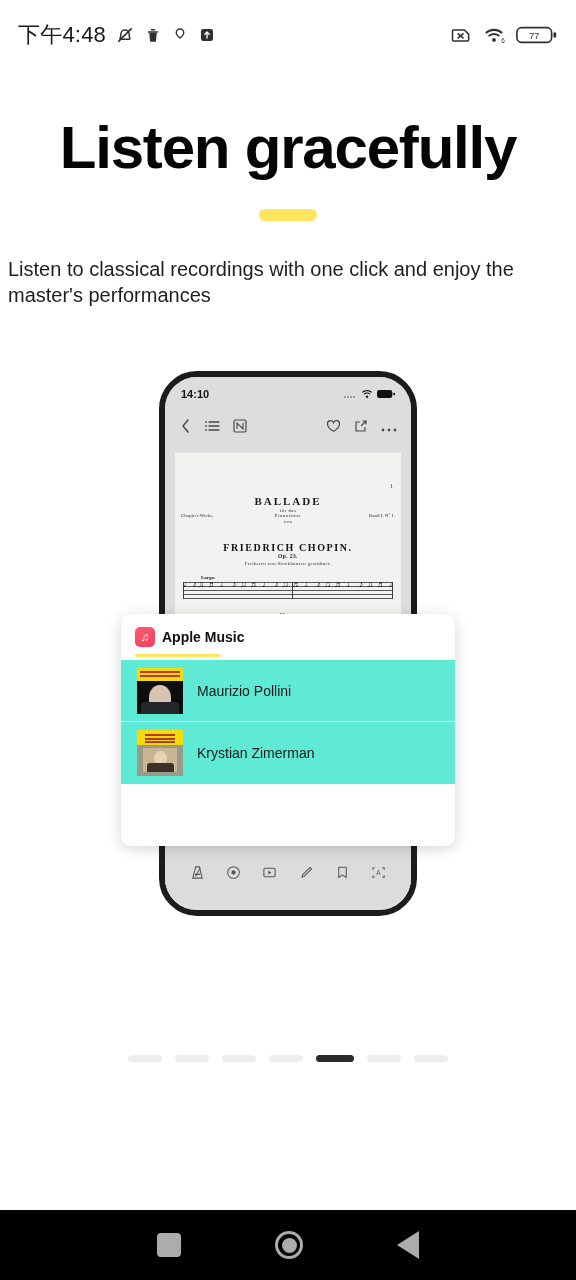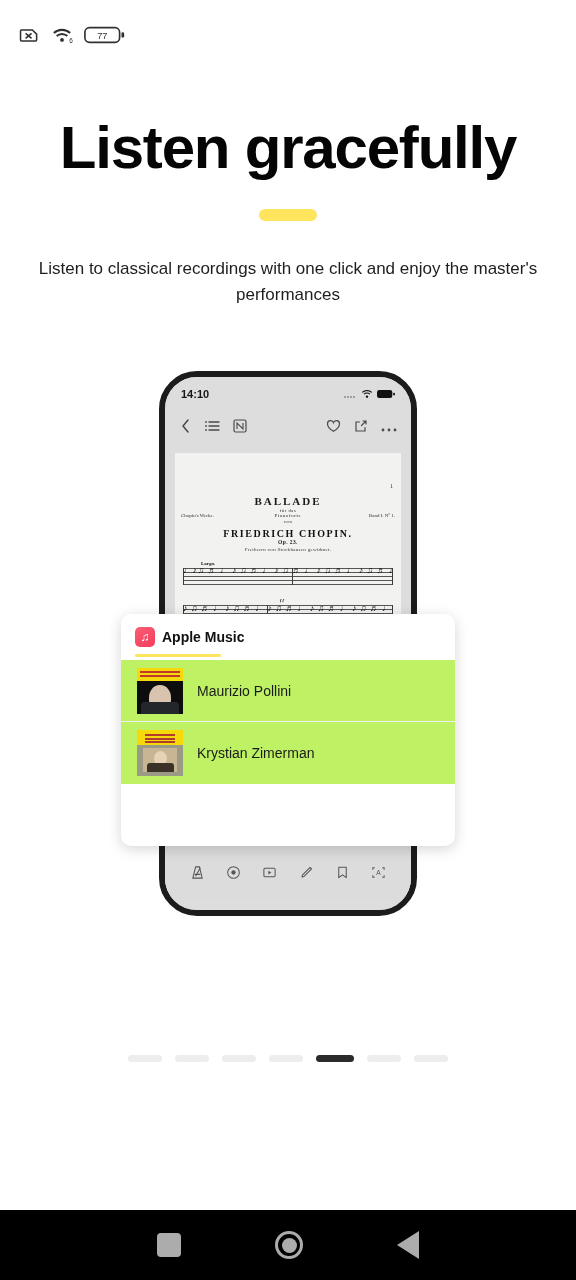--- a/index.html
+++ b/index.html
@@ -29,21 +29,21 @@
     font-size: 60px; font-weight: bold; color: #050505;
     letter-spacing: -1.2px; line-height: 70px;
   }
   .accent-bar {
     position: absolute; top: 209px; left: 259px;
     width: 58px; height: 12px; border-radius: 6px;
     background: #ffe45e;
   }
   .subtitle {
     position: absolute; top: 256px; left: 8px; width: 560px;
-    text-align: center; font-size: 17px; color: #1e1e1e;
+    font-size: 20px; color: #1e1e1e;
     line-height: 26px;
   }
 
   
   .phone {
     position: absolute; left: 159px; top: 371px;
     width: 258px; height: 545px;
     border: 6px solid #1c1c1c;
     border-radius: 38px;
     background: #dcdcdc;
@@ -67,21 +67,21 @@
   .score {
     position: absolute; top: 76px; left: 10px; right: 10px; bottom: 74px;
     background: #f2f2f0; overflow: hidden;
   }
   .score-head { text-align: center; padding-top: 42px; position: relative; }
   .sc-title { font-family: "Liberation Serif", serif; font-weight: bold;
     font-size: 11px; letter-spacing: 2px; color: #1a1a1a; }
   .sc-sub1 { font-family: "Liberation Serif", serif; font-size: 4.5px; color: #222; letter-spacing: .6px; margin-top:1px;}
   .sc-sub2 { font-family: "Liberation Serif", serif; font-size: 5px; color: #222; letter-spacing:.6px;}
   .sc-composer { font-family: "Liberation Serif", serif; font-weight: bold;
-    font-size: 10px; letter-spacing: 1.6px; color: #111; margin-top: 4px; }
+    font-size: 10px; letter-spacing: 1.6px; color: #111; margin-top: 18px; }
   .sc-op { font-family: "Liberation Serif", serif; font-weight: bold; font-size: 5.5px; color: #222; letter-spacing:.4px; }
   .sc-ded { font-family: "Liberation Serif", serif; font-size: 5px; color: #333; margin-top: 2px; letter-spacing:.3px;}
   .sc-left { position: absolute; left: 6px; top: 60px; font-family: "Liberation Serif", serif;
     font-size: 5px; color: #333; }
   .sc-right { position: absolute; right: 6px; top: 60px; font-family: "Liberation Serif", serif;
     font-size: 5px; color: #333; }
   .sc-pageno { position: absolute; right: 8px; top: 30px; font-family: "Liberation Serif", serif; font-size:6px; color:#333;}
   .staff-wrap { margin-top: 12px; padding: 0 8px; }
   .staff { position: relative; height: 30px; margin-bottom: 7px; }
   .staff .line { position: absolute; left: 0; right: 0; height: 1px; background: #3a3a3a; opacity: .85; }
@@ -128,21 +128,21 @@
   .ico-am {
     width: 20px; height: 20px; border-radius: 5px;
     background: linear-gradient(150deg,#fb5c74,#f43e5c);
     display: flex; align-items: center; justify-content: center;
     color: #fff; font-size: 12px; line-height: 1;
   }
   .ico-sp {
     width: 20px; height: 20px; border-radius: 5px; background: #111;
     display: flex; align-items: center; justify-content: center;
   }
-  .rows { background: #bef264; text-align: right; }
+  .rows { background: #5eead4; text-align: right; }
   .row {
     display: flex; align-items: center; gap: 14px;
     height: 62px; padding: 0 16px;
     border-bottom: 1px solid #f0f0f0;
   }
   .row:last-child { border-bottom: none; }
   .row-name { font-size: 14px; color: #1a1a1a; }
   .cover { width: 46px; height: 46px; position: relative; overflow: hidden; flex: none; }
 
   
@@ -189,20 +189,47 @@
   .nav-home { width: 28px; height: 28px; border-radius: 50%; border: 3px solid #acacac;
     display: flex; align-items: center; justify-content: center; }
   .nav-home span { width: 15px; height: 15px; border-radius: 50%; background: #acacac; display: block; }
   .nav-back { width: 0; height: 0; border-top: 14px solid transparent;
     border-bottom: 14px solid transparent; border-right: 22px solid #acacac; }
 </style>
 </head>
 <body>
 
 <div class="statusbar">
+  <div class="sb-left">
+    <span class="sb-time">下午4:48</span>
+    <span class="sb-ico">
+      <svg width="20" height="20" viewBox="0 0 24 24" fill="none" stroke="#303030" stroke-width="1.8">
+        <path d="M7 17h10a1 1 0 0 0 .8-1.6C17 14.2 17 13 17 11a5 5 0 0 0-10 0c0 2 0 3.2-.8 4.4A1 1 0 0 0 7 17z"></path>
+        <line x1="4" y1="20" x2="20" y2="4" stroke-width="2"></line>
+      </svg>
+    </span>
+    <span class="sb-ico">
+      <svg width="18" height="18" viewBox="0 0 24 24" fill="#303030">
+        <rect x="5" y="7" width="14" height="2" rx="1"></rect>
+        <path d="M7 9h10l-1 11a1 1 0 0 1-1 1H9a1 1 0 0 1-1-1L7 9z"></path>
+        <rect x="9" y="4" width="6" height="2" rx="1"></rect>
+      </svg>
+    </span>
+    <span class="sb-ico">
+      <svg width="18" height="18" viewBox="0 0 24 24" fill="none" stroke="#303030" stroke-width="1.8">
+        <path d="M12 4a5 5 0 0 0-5 5c0 3 5 7 5 7s5-4 5-7a5 5 0 0 0-5-5z"></path>
+      </svg>
+    </span>
+    <span class="sb-ico">
+      <svg width="18" height="18" viewBox="0 0 24 24">
+        <rect x="4" y="4" width="16" height="16" rx="3" fill="#303030"></rect>
+        <path d="M12 8v8M12 8l-3 3M12 8l3 3" stroke="#fff" stroke-width="1.8" fill="none" stroke-linecap="round"></path>
+      </svg>
+    </span>
+  </div>
   <div class="sb-right">
     <span class="sb-ico">
       <svg width="22" height="20" viewBox="0 0 26 22" fill="none" stroke="#303030" stroke-width="1.8">
         <path d="M4 5h13l5 5v7a1 1 0 0 1-1 1H4a1 1 0 0 1-1-1V6a1 1 0 0 1 1-1z"></path>
         <path d="M9 9l7 6M16 9l-7 6" stroke-width="1.8"></path>
       </svg>
     </span>
     <span class="sb-ico">
       <svg width="24" height="20" viewBox="0 0 26 22" fill="#303030">
         <path d="M13 6.5c3.2 0 6.1 1.2 8.2 3.2l1.5-1.7C20.2 5.6 16.8 4.2 13 4.2S5.8 5.6 3.3 8l1.5 1.7C6.9 7.7 9.8 6.5 13 6.5z"></path>

